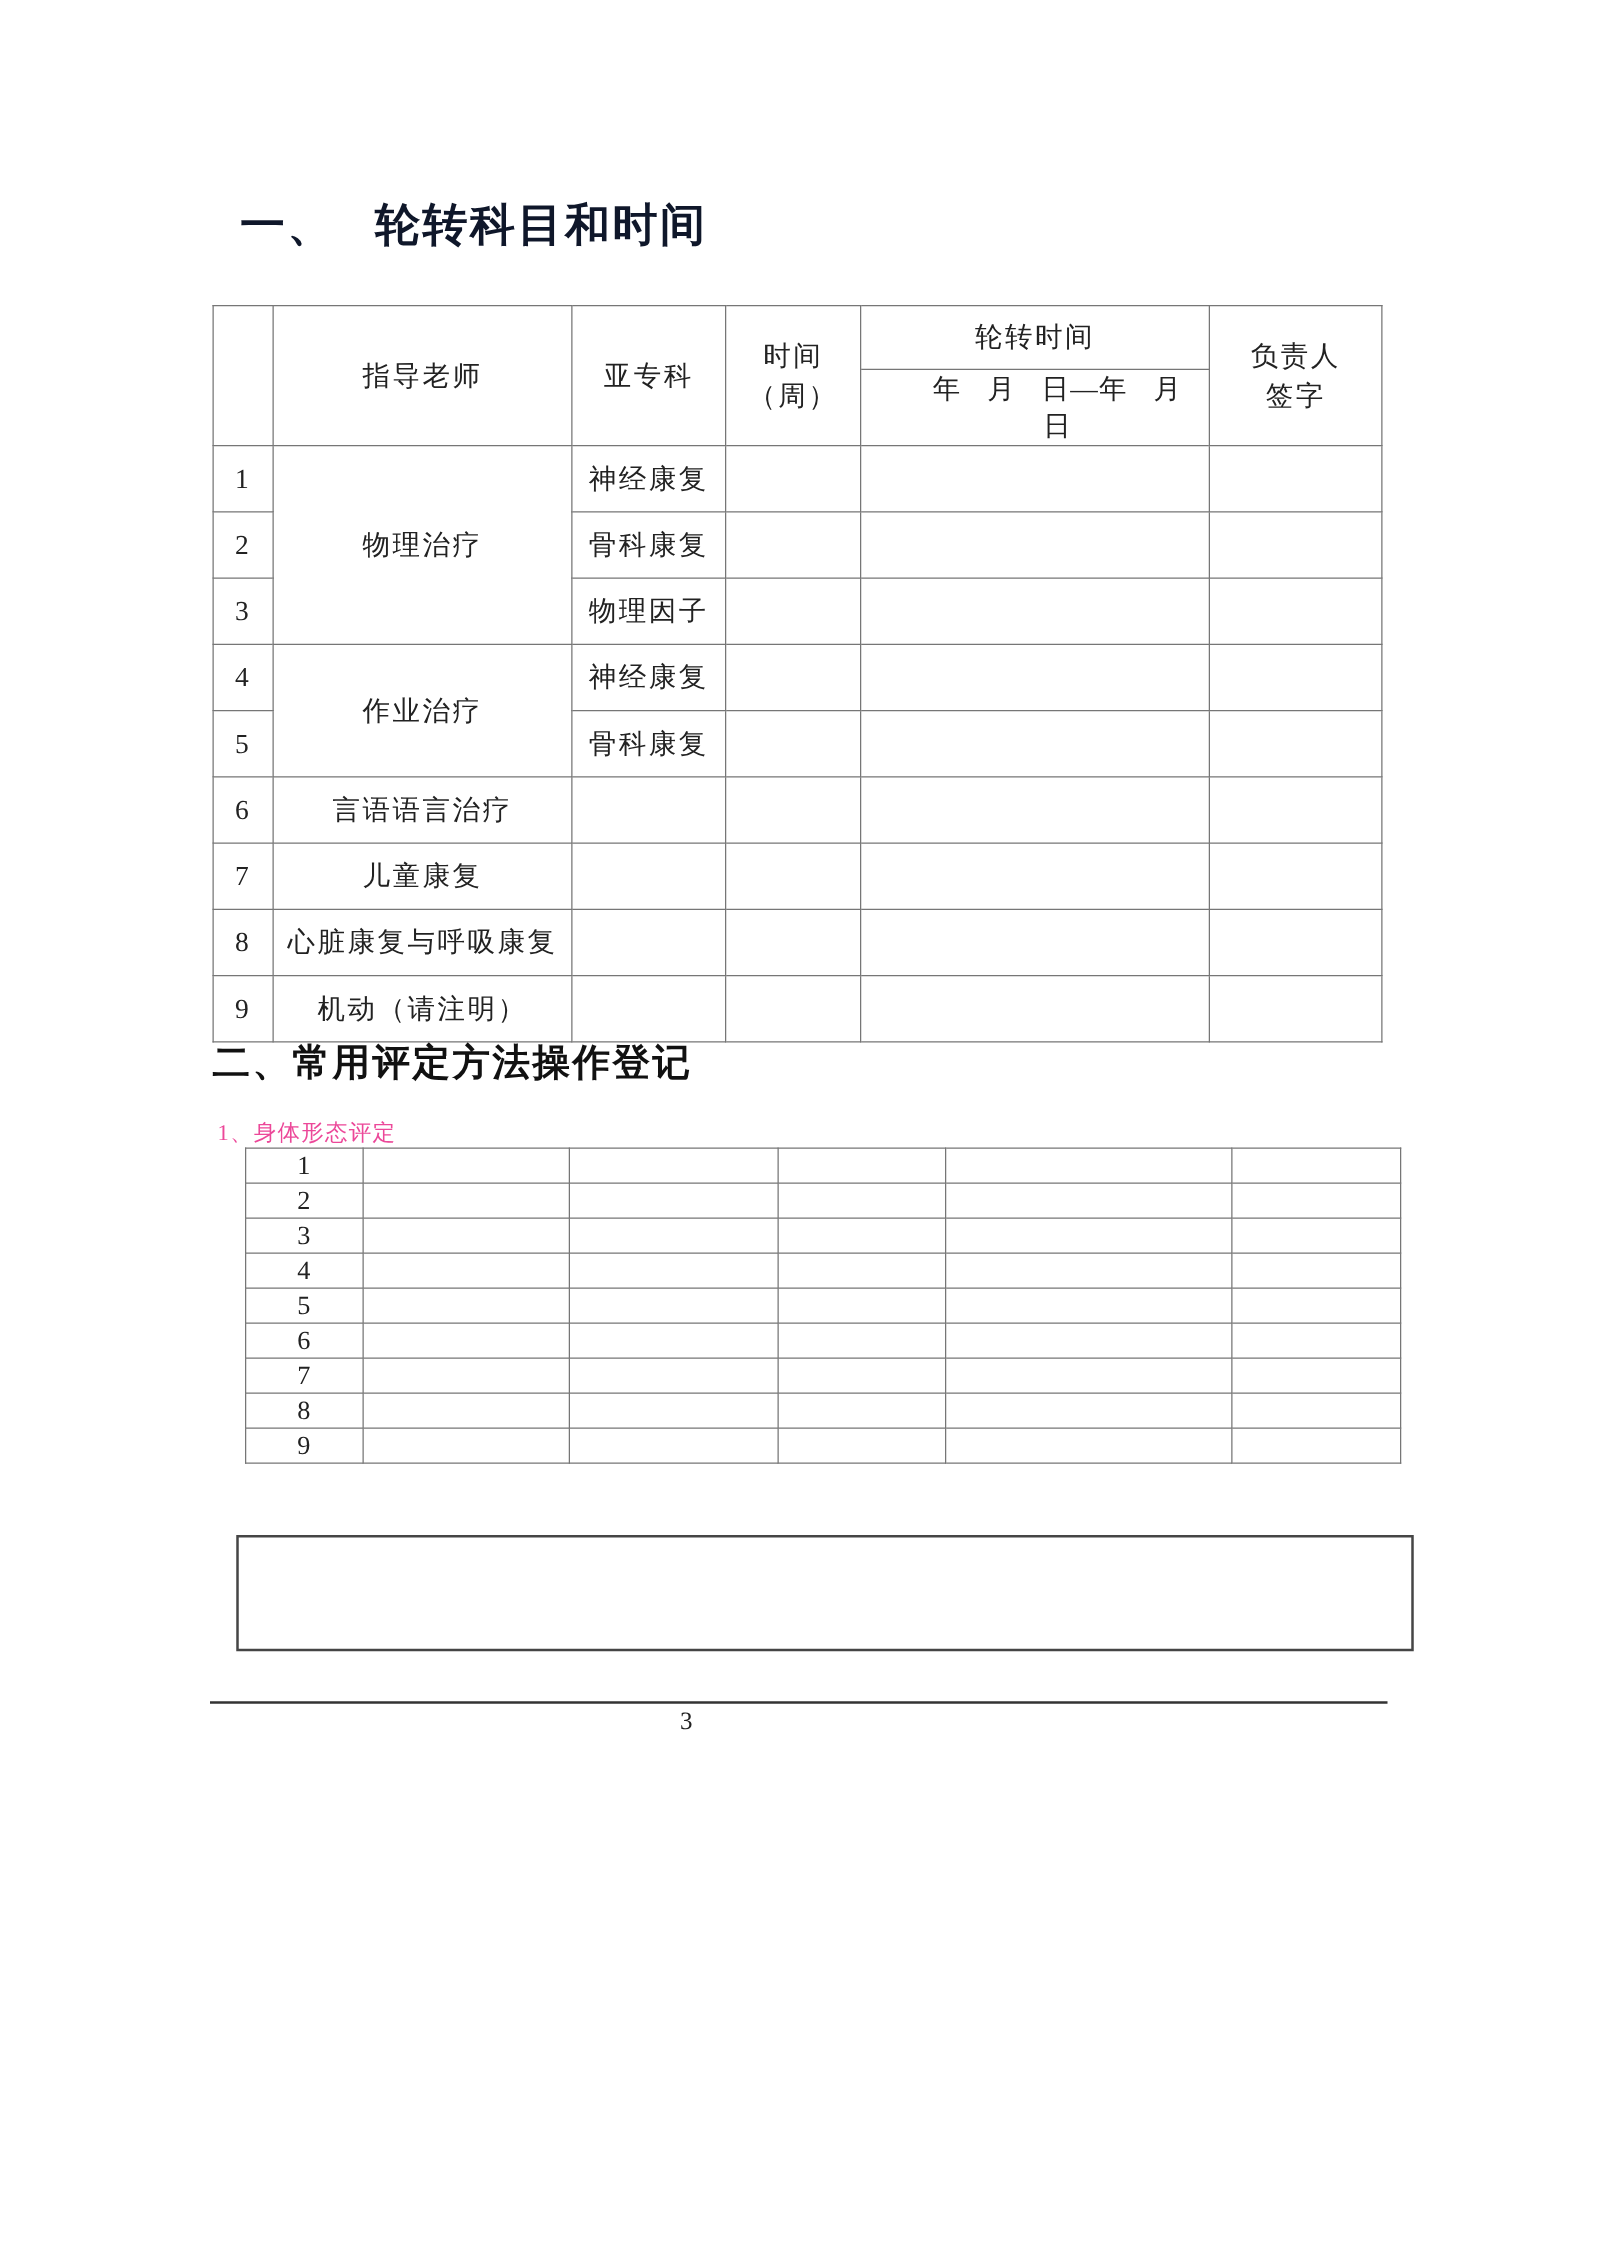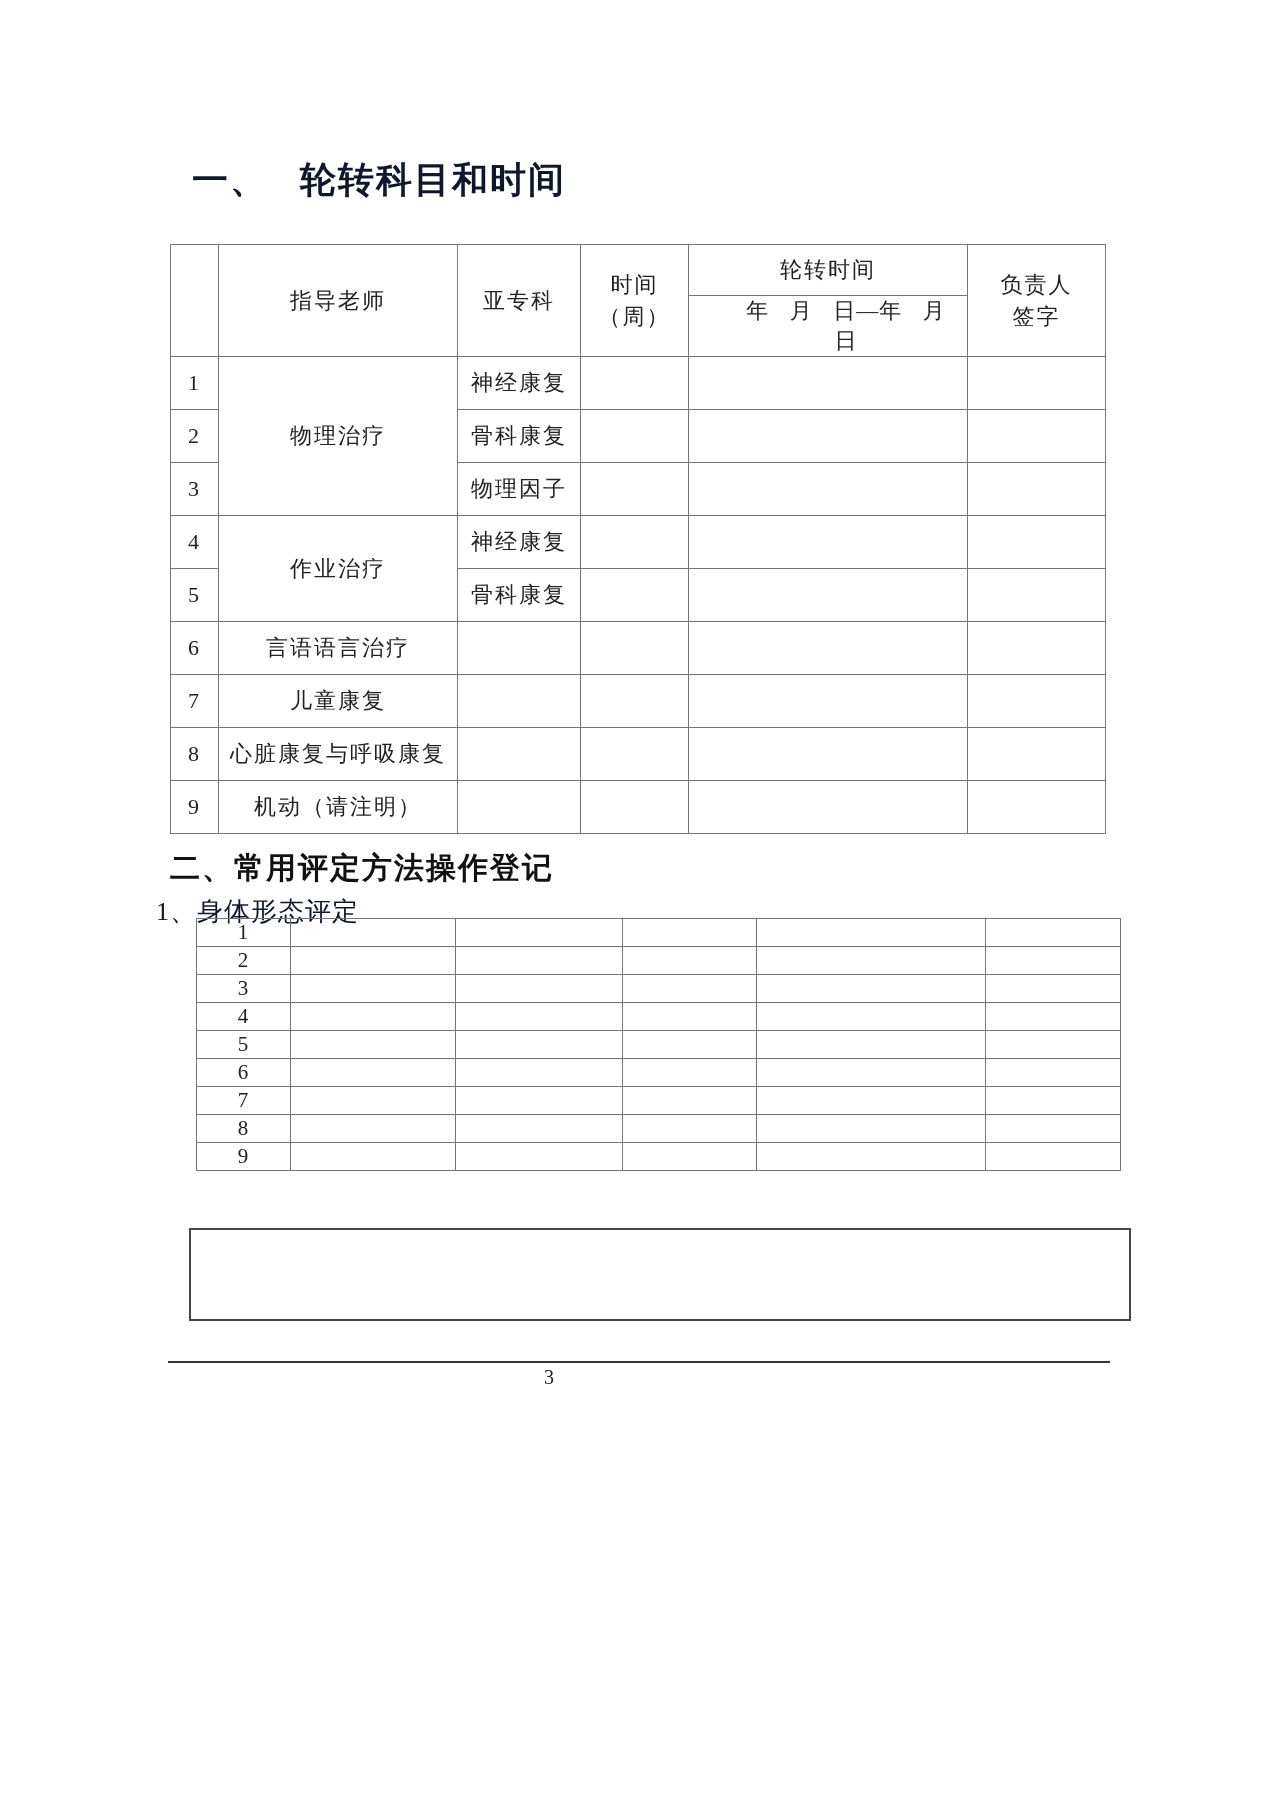--- a/index.html
+++ b/index.html
@@ -3,22 +3,22 @@
 <meta charset="utf-8">
 <style>
   html,body{margin:0;padding:0;background:#ffffff;}
   .page{
     position:relative;width:1280px;height:1810px;background:#ffffff;
     font-family:"Liberation Serif","DejaVu Serif",serif;color:#1c1c1c;overflow:hidden;
   }
   
   .h1{position:absolute;left:172px;top:156px;font-size:36px;font-weight:bold;color:#0f172a;letter-spacing:2px;margin-left:20px;}
   .h1 .tab{display:inline-block;width:32px;}
-  .h2{position:absolute;left:170px;top:830px;font-size:30px;font-weight:bold;color:#111;letter-spacing:2px;margin-top:18px;}
-  .sub1{position:absolute;left:156px;top:894px;font-size:26px;color:#0f172a;letter-spacing:1px;}
+  .h2{position:absolute;left:170px;top:830px;font-size:30px;font-weight:bold;color:#111;letter-spacing:2px;}
+  .sub1{position:absolute;left:174px;top:894px;font-size:18px;color:#ec4899;letter-spacing:1px;}
   
   table{border-collapse:collapse;table-layout:fixed;}
   td{border:1px solid #767676;text-align:center;vertical-align:middle;padding:0;overflow:hidden;}
   
   .t1{position:absolute;left:170px;top:244px;width:935px;font-size:22px;color:#222;}
   .t1 td{letter-spacing:2px;}
   .t1 .hrow1 td{height:50px;}
   .t1 .hrow2 td{height:51px;}
   .t1 .brow td{height:52px;}
   .t1 .two-line span{display:block;line-height:32px;}

